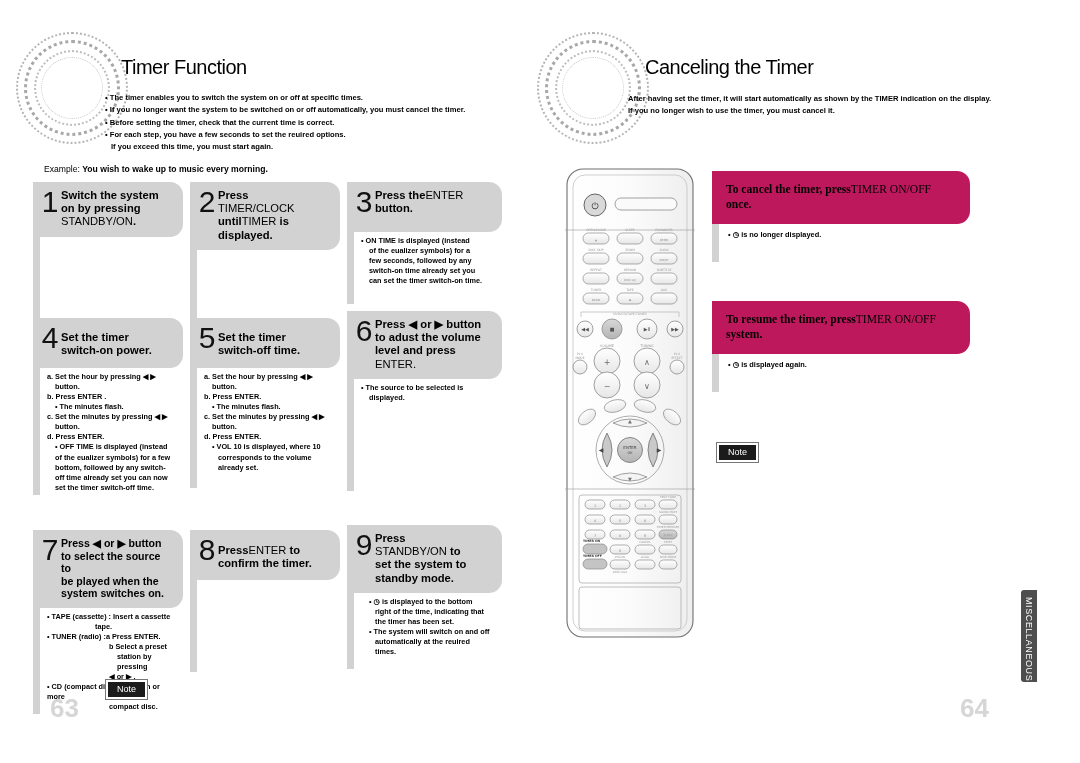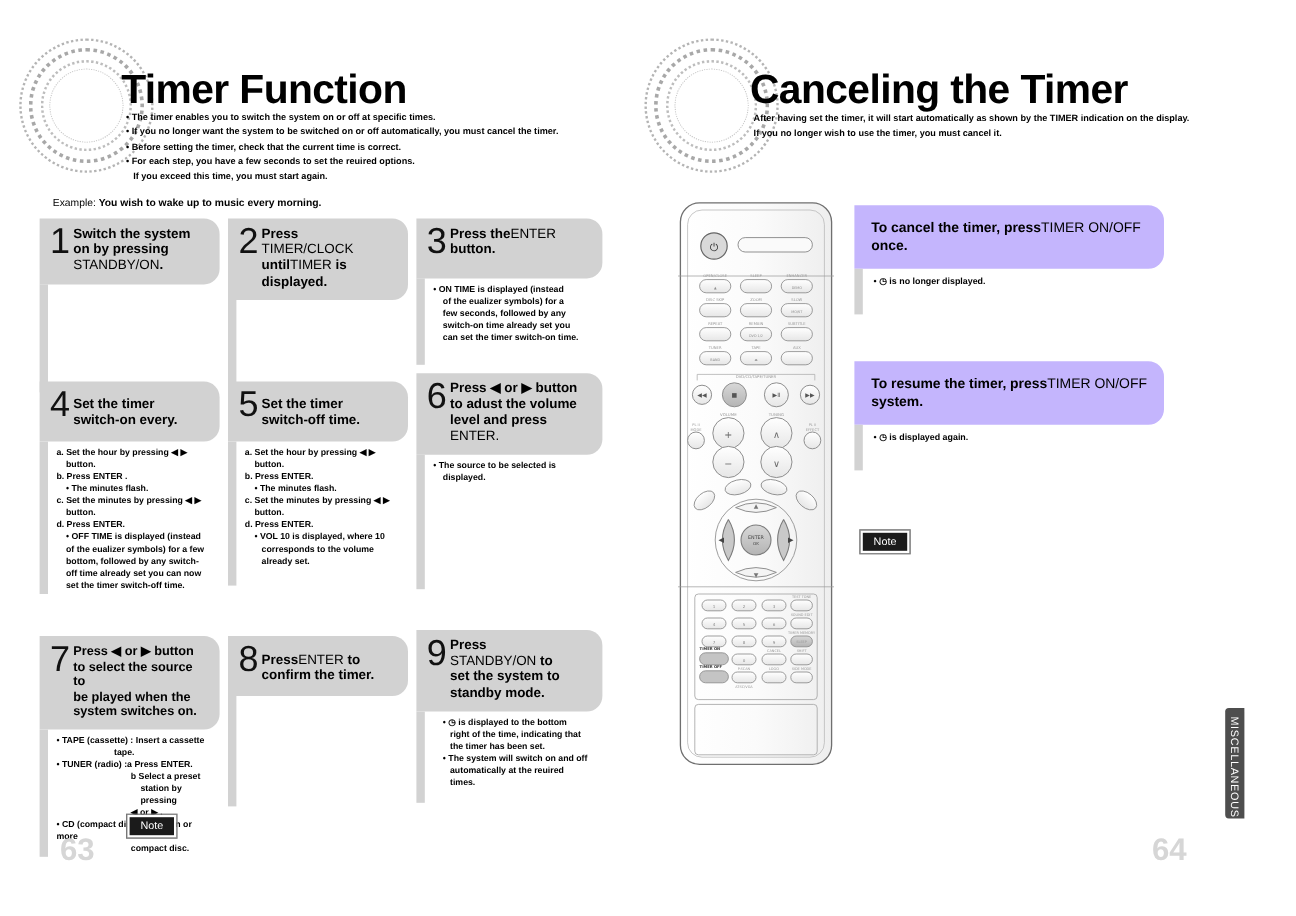--- a/index.html
+++ b/index.html
@@ -22,24 +22,25 @@
     border-style: dotted; border-color: #b4b4b4;
   }
   .r1 { left: 2px;  top: 2px;  width: 112px; height: 112px; border-width: 2px; }
   .r2 { left: 10px; top: 10px; width: 96px;  height: 96px;  border-width: 3px; border-color:#a8a8a8;}
   .r3 { left: 20px; top: 20px; width: 76px;  height: 76px;  border-width: 2px; border-color:#bdbdbd;}
   .r4 { left: 27px; top: 27px; width: 62px;  height: 62px;  border-width: 1px; border-color:#c8c8c8;}
 
   
   .title {
     position: absolute;
-    font-size: 34px;
-    font-weight: 700;
+    font-size: 20px;
+    font-weight: 400;
     letter-spacing: -0.5px;
     white-space: nowrap;
+    margin-left: 20px;
   }
   .intro-list {
     position: absolute;
     font-size: 7.6px;
     font-weight: bold;
     line-height: 1.62;
   }
   .intro-list div { white-space: nowrap; }
   .intro-list .cont { padding-left: 6px; }
   .bull { letter-spacing: 0; }
@@ -85,25 +86,26 @@
     font-weight: bold;
     min-height: 16px;
   }
   .step-body .sub { padding-left: 8px; }
   .step-body .ind { padding-left: 8px; }
   .step-body .ind2 { padding-left: 30px; }
   .step-body p { margin-bottom: 0; }
 
   
   .rbox-head {
-    background: #c4b5fd;
+    background: #be185d;
     border-radius: 0 13px 13px 0;
     padding: 11px 14px 12px 14px;
     font-size: 11.6px;
     line-height: 1.3;
+    font-family: Liberation Serif, serif;
   }
   .rbox-head .bd { font-weight: bold; }
   .rbox-body {
     border-left: 7px solid #d2d2d2;
     padding: 6px 0 0 9px;
     font-size: 7.4px;
     font-weight: bold;
     min-height: 38px;
   }
 
@@ -208,21 +210,21 @@
       <p class="ind">switch-on time already set you</p>
       <p class="ind">can set the timer switch-on time.</p>
     </div>
   </div>
 
   <div class="stepcol" style="left:33px; top:318px; width:150px;">
     <div class="step-head">
       <div class="step-num">4</div>
       <div class="step-txt" style="padding-top:7px">
         <div class="bd">Set the timer</div>
-        <div class="bd">switch-on every.</div>
+        <div class="bd">switch-on power.</div>
       </div>
     </div>
     <div class="step-body" style="min-height:120px">
       <p>a. Set the hour by pressing ◀  ▶</p>
       <p class="ind">button.</p>
       <p>b. Press ENTER .</p>
       <p class="sub">• The minutes flash.</p>
       <p>c. Set the minutes by pressing ◀  ▶</p>
       <p class="ind">button.</p>
       <p>d. Press ENTER.</p>

